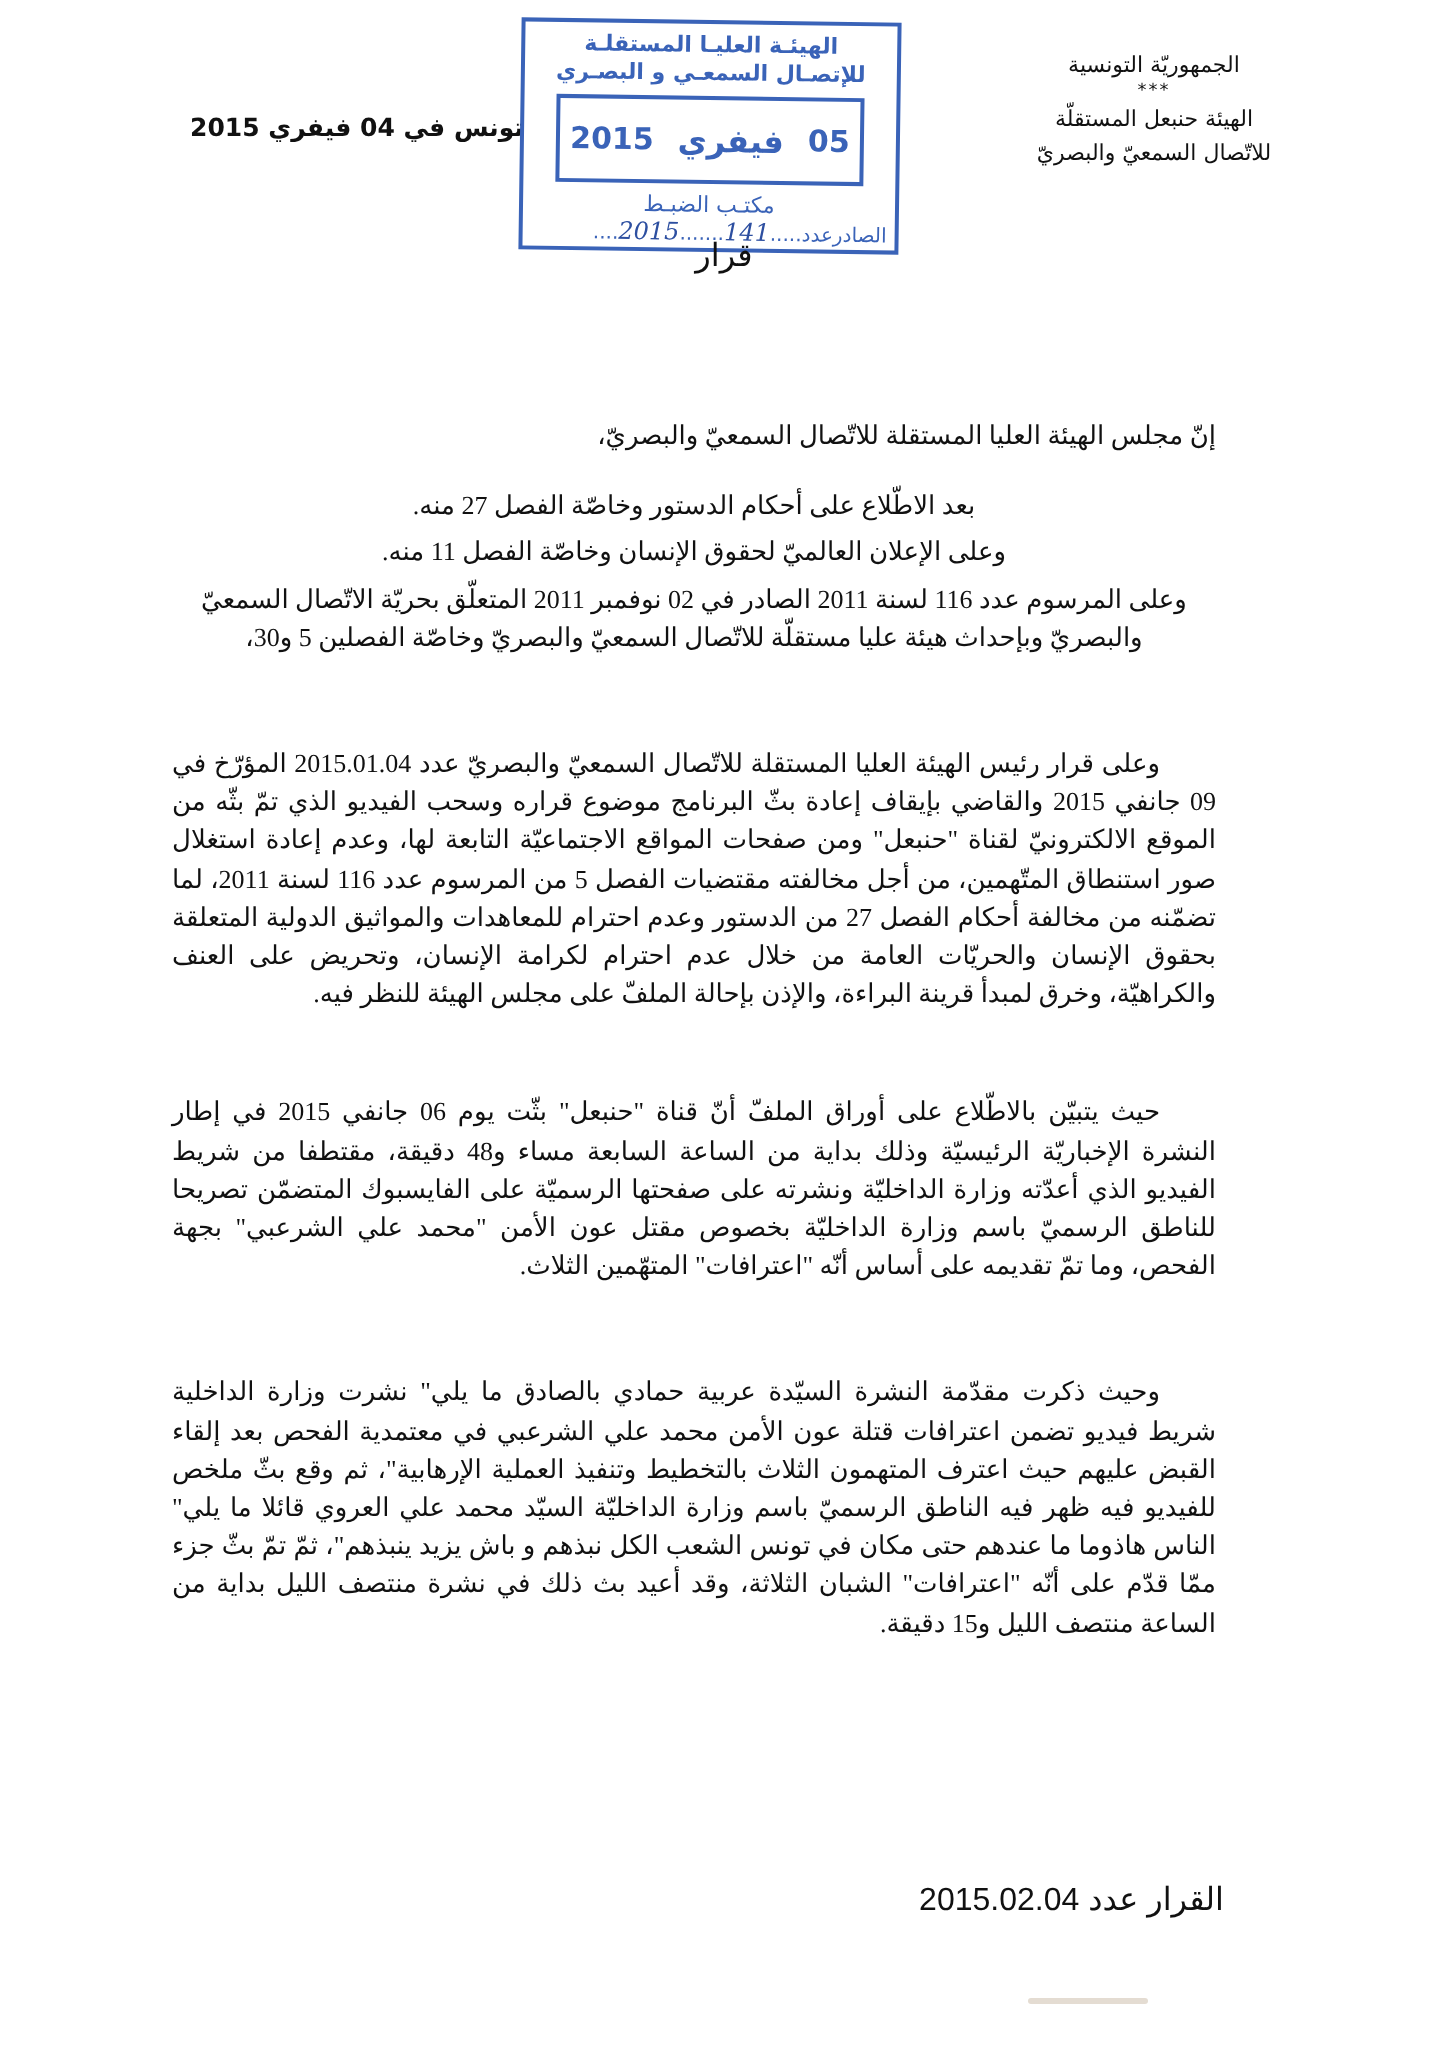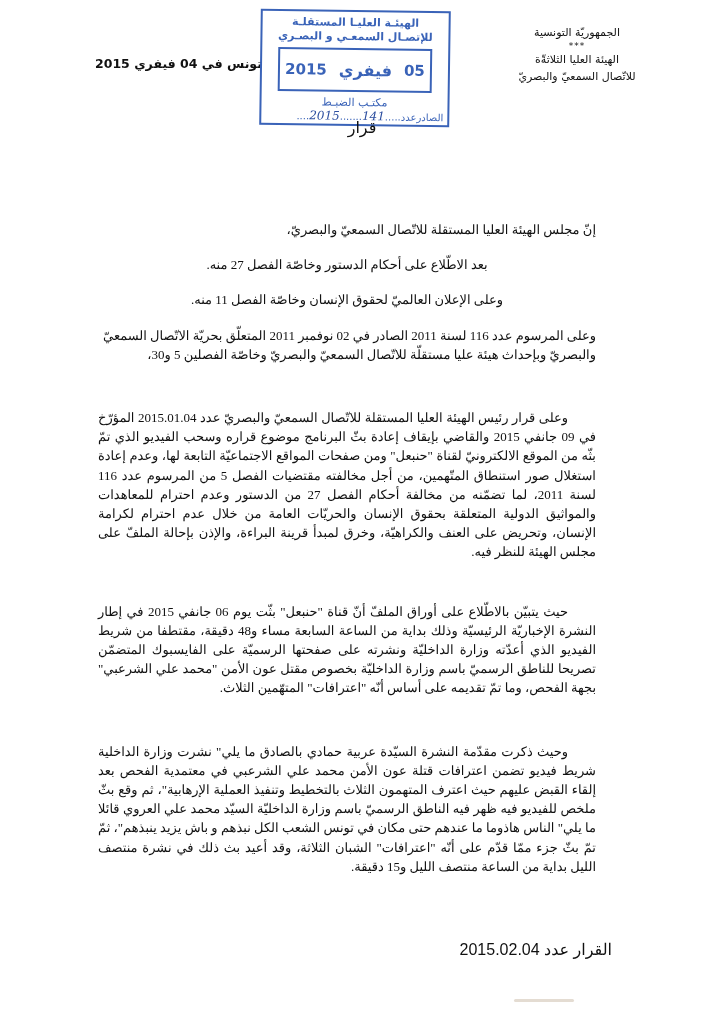--- a/index.html
+++ b/index.html
@@ -44,36 +44,36 @@
     top: 118px; left: 0; width: 724px; text-align: center;
     font-size: 16px; font-weight: normal; letter-spacing: 2px;
   }
 
   
   .body {
     top: 200px; right: 112px; left: 82px;
     font-family: "Liberation Serif", "DejaVu Serif", serif;
     font-size: 13px; line-height: 19.2px; text-align: justify;
   }
-  .body p { margin: 16px; }
+  .body p { margin: 4px; }
   .p-indent { text-indent: 28px; }
   .nojust { text-align: center; }
 
   .footer-ref {
     top: 940px; right: 112px; font-size: 16px; font-family: "Liberation Sans", sans-serif;
   }
   .smudge { top: 999px; right: 150px; width: 60px; height: 3px; background: #e4dcd2; border-radius: 2px; }
 </style>
 </head>
 <body>
 
 <div class="abs hdr-right">
   <div>الجمهوريّة التونسية</div>
   <div class="stars">***</div>
-  <div>الهيئة العليا الثلاثةّة</div>
+  <div>الهيئة حنبعل المستقلّة</div>
   <div>للاتّصال السمعيّ والبصريّ</div>
 </div>
 
 <div class="abs hdr-left">تونس في 04 فيفري 2015</div>
 
 <div class="abs stamp">
   <div class="l1">الهيئـة العليـا المستقلـة</div>
   <div class="l2">للإتصـال السمعـي و البصـري</div>
   <div class="datebox">
     <span>05</span>
@@ -88,21 +88,21 @@
 
 <div class="abs title">
   <span>قرار</span>
 </div>
 
 <div class="abs body" style="top:204px;">
   <p style="margin-bottom:16px; text-align:right;">إنّ مجلس الهيئة العليا المستقلة للاتّصال السمعيّ والبصريّ،</p>
 
   <p class="nojust">بعد الاطّلاع على أحكام الدستور وخاصّة الفصل 27 منه.</p>
   <p class="nojust">وعلى الإعلان العالميّ لحقوق الإنسان وخاصّة الفصل 11 منه.</p>
-  <p style="margin-bottom:44px; text-align:right;">وعلى المرسوم عدد 116 لسنة 2011 الصادر في 02 نوفمبر 2011 المتعلّق بحريّة الاتّصال السمعيّ والبصريّ وبإحداث هيئة عليا مستقلّة للاتّصال السمعيّ والبصريّ وخاصّة الفصلين 5 و30،</p>
+  <p style="margin-bottom:44px; text-align:center;">وعلى المرسوم عدد 116 لسنة 2011 الصادر في 02 نوفمبر 2011 المتعلّق بحريّة الاتّصال السمعيّ والبصريّ وبإحداث هيئة عليا مستقلّة للاتّصال السمعيّ والبصريّ وخاصّة الفصلين 5 و30،</p>
 
   <p class="p-indent" style="margin-bottom:40px;">وعلى قرار رئيس الهيئة العليا المستقلة للاتّصال السمعيّ والبصريّ عدد 2015.01.04 المؤرّخ في 09 جانفي 2015 والقاضي بإيقاف إعادة بثّ البرنامج موضوع قراره وسحب الفيديو الذي تمّ بثّه من الموقع الالكترونيّ لقناة "حنبعل" ومن صفحات المواقع الاجتماعيّة التابعة لها، وعدم إعادة استغلال صور استنطاق المتّهمين، من أجل مخالفته مقتضيات الفصل 5 من المرسوم عدد 116 لسنة 2011، لما تضمّنه من مخالفة أحكام الفصل 27 من الدستور وعدم احترام للمعاهدات والمواثيق الدولية المتعلقة بحقوق الإنسان والحريّات العامة من خلال عدم احترام لكرامة الإنسان، وتحريض على العنف والكراهيّة، وخرق لمبدأ قرينة البراءة، والإذن بإحالة الملفّ على مجلس الهيئة للنظر فيه.</p>
 
 
   <p class="p-indent" style="margin-bottom:44px;">حيث يتبيّن بالاطّلاع على أوراق الملفّ أنّ قناة "حنبعل" بثّت يوم 06 جانفي 2015 في إطار النشرة الإخباريّة الرئيسيّة وذلك بداية من الساعة السابعة مساء و48 دقيقة، مقتطفا من شريط الفيديو الذي أعدّته وزارة الداخليّة ونشرته على صفحتها الرسميّة على الفايسبوك المتضمّن تصريحا للناطق الرسميّ باسم وزارة الداخليّة بخصوص مقتل عون الأمن "محمد علي الشرعبي" بجهة الفحص، وما تمّ تقديمه على أساس أنّه "اعترافات" المتهّمين الثلاث.</p>
 
   <p class="p-indent" style="margin-bottom:58px;">وحيث ذكرت مقدّمة النشرة السيّدة عربية حمادي بالصادق ما يلي" نشرت وزارة الداخلية شريط فيديو تضمن اعترافات قتلة عون الأمن محمد علي الشرعبي في معتمدية الفحص بعد إلقاء القبض عليهم حيث اعترف المتهمون الثلاث بالتخطيط وتنفيذ العملية الإرهابية"، ثم وقع بثّ ملخص للفيديو فيه ظهر فيه الناطق الرسميّ باسم وزارة الداخليّة السيّد محمد علي العروي قائلا ما يلي" الناس هاذوما ما عندهم حتى مكان في تونس الشعب الكل نبذهم و باش يزيد ينبذهم"، ثمّ تمّ بثّ جزء ممّا قدّم على أنّه "اعترافات" الشبان الثلاثة، وقد أعيد بث ذلك في نشرة منتصف الليل بداية من الساعة منتصف الليل و15 دقيقة.</p>
 
 
 </div>

